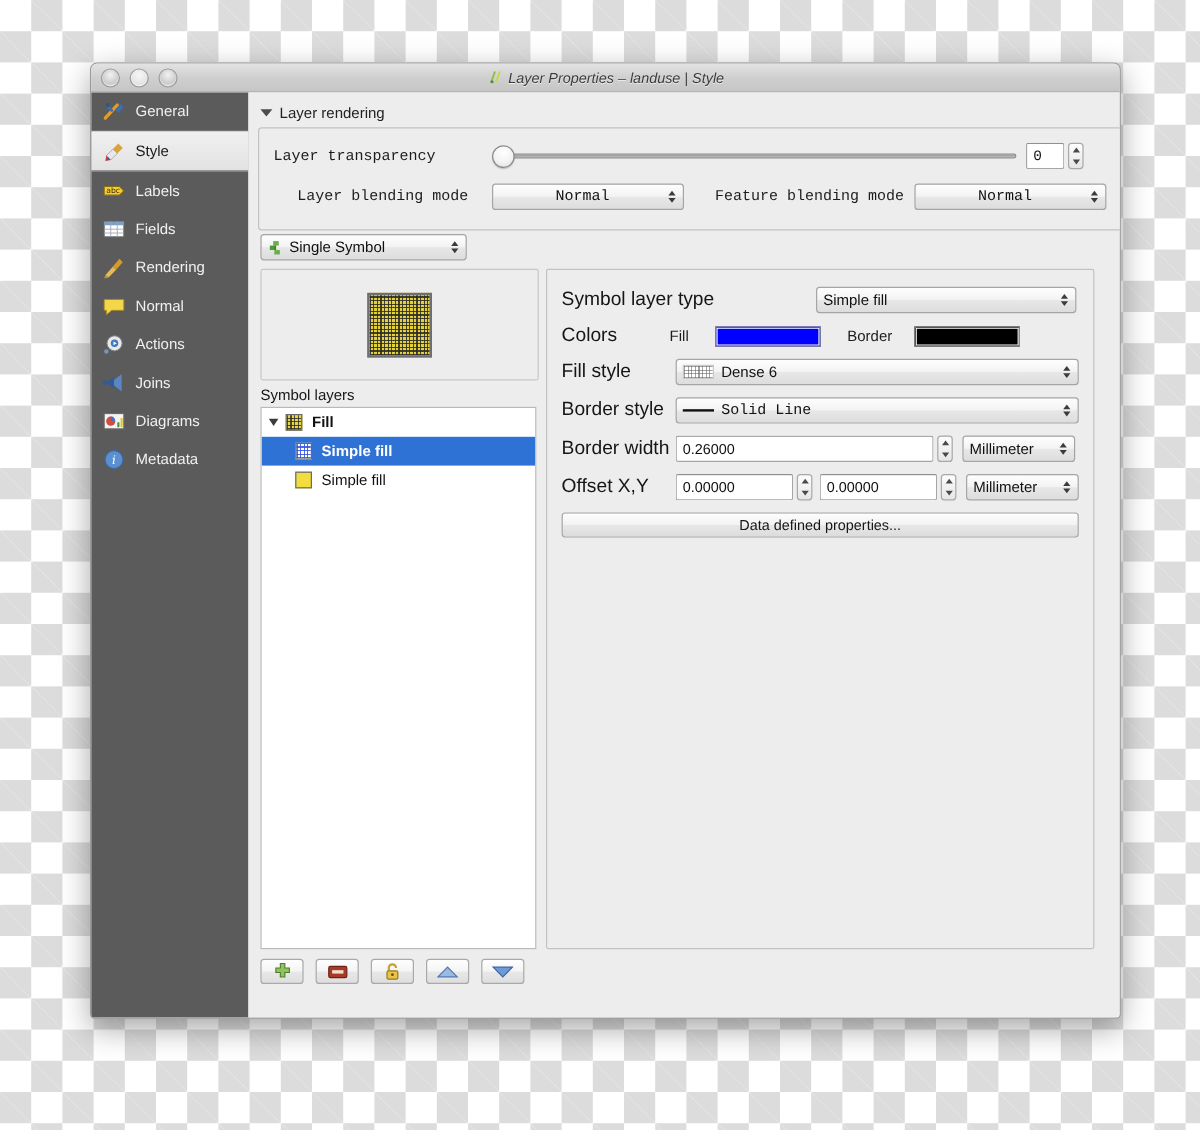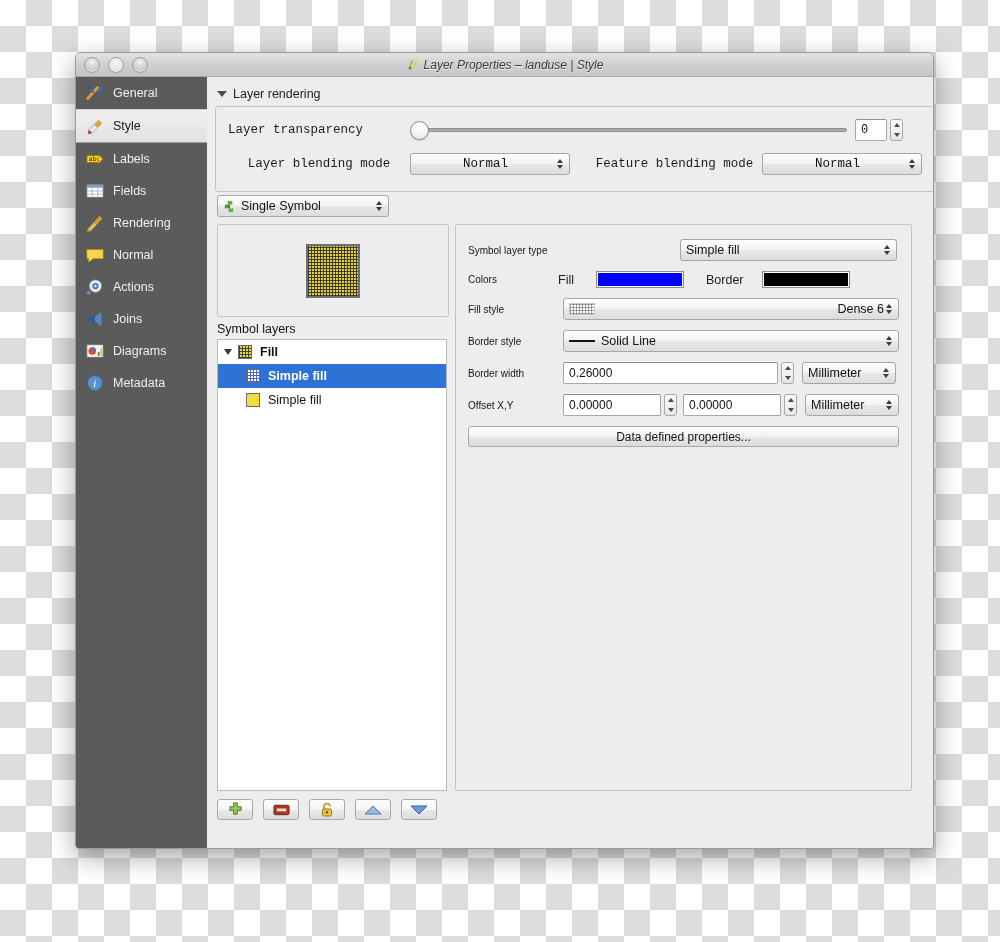--- a/index.html
+++ b/index.html
@@ -284,21 +284,21 @@
   .props {
     position: absolute; left: 248px; top: 147px;
     width: 457px; height: 567px;
     background: #ededed;
     border: 1px solid #c2c2c2;
     border-radius: 2px;
     box-sizing: border-box;
     padding: 14px 12px 0 12px;
   }
   .prow { display: flex; align-items: center; margin-bottom: 10px; }
-  .plabel { width: 88px; font-size: 10px; color: #161616; flex: 0 0 88px; }
+  .plabel { width: 88px; font-size: 16px; color: #161616; flex: 0 0 88px; }
   .colorbtn {
     height: 17px;
     border: 1px solid #8d8d8d;
     box-shadow: 0 0 0 1px #fff inset;
     box-sizing: border-box;
     cursor: default;
   }
 
   .fillstyle-ico {
     width: 26px; height: 12px; margin-right: 6px;
@@ -572,33 +572,33 @@
         <div class="prow">
           <div class="plabel" style="flex:0 0 90px; width:90px;">Colors</div>
           <div class="lbl" style="flex:0 0 38px;">Fill</div>
           <div class="colorbtn" style="width:88px; background:#0000ff;"></div>
           <div class="lbl" style="flex:0 0 56px; margin-left:22px;">Border</div>
           <div class="colorbtn" style="width:88px; background:#000000;"></div>
         </div>
 
         <div class="prow">
           <div class="plabel" style="flex:0 0 95px; width:95px;">Fill style</div>
-          <div class="combo" style="width:356px;text-align:right;">
+          <div class="combo" style="width:356px;">
             <span class="fillstyle-ico"></span>
             <span class="ctext">Dense 6</span>
             <span class="combo-arrows">
                 <i class="up"></i>
                 <i class="dn"></i>
               </span>
           </div>
         </div>
 
         <div class="prow">
           <div class="plabel" style="flex:0 0 95px; width:95px;">Border style</div>
-          <div class="combo" style="width:406px;">
+          <div class="combo" style="width:406px;font-family:Liberation Mono, monospace;">
             <span class="linestyle-ico">
                 <span></span>
               </span>
             <span class="ctext">Solid Line</span>
             <span class="combo-arrows">
                 <i class="up"></i>
                 <i class="dn"></i>
               </span>
           </div>
         </div>

